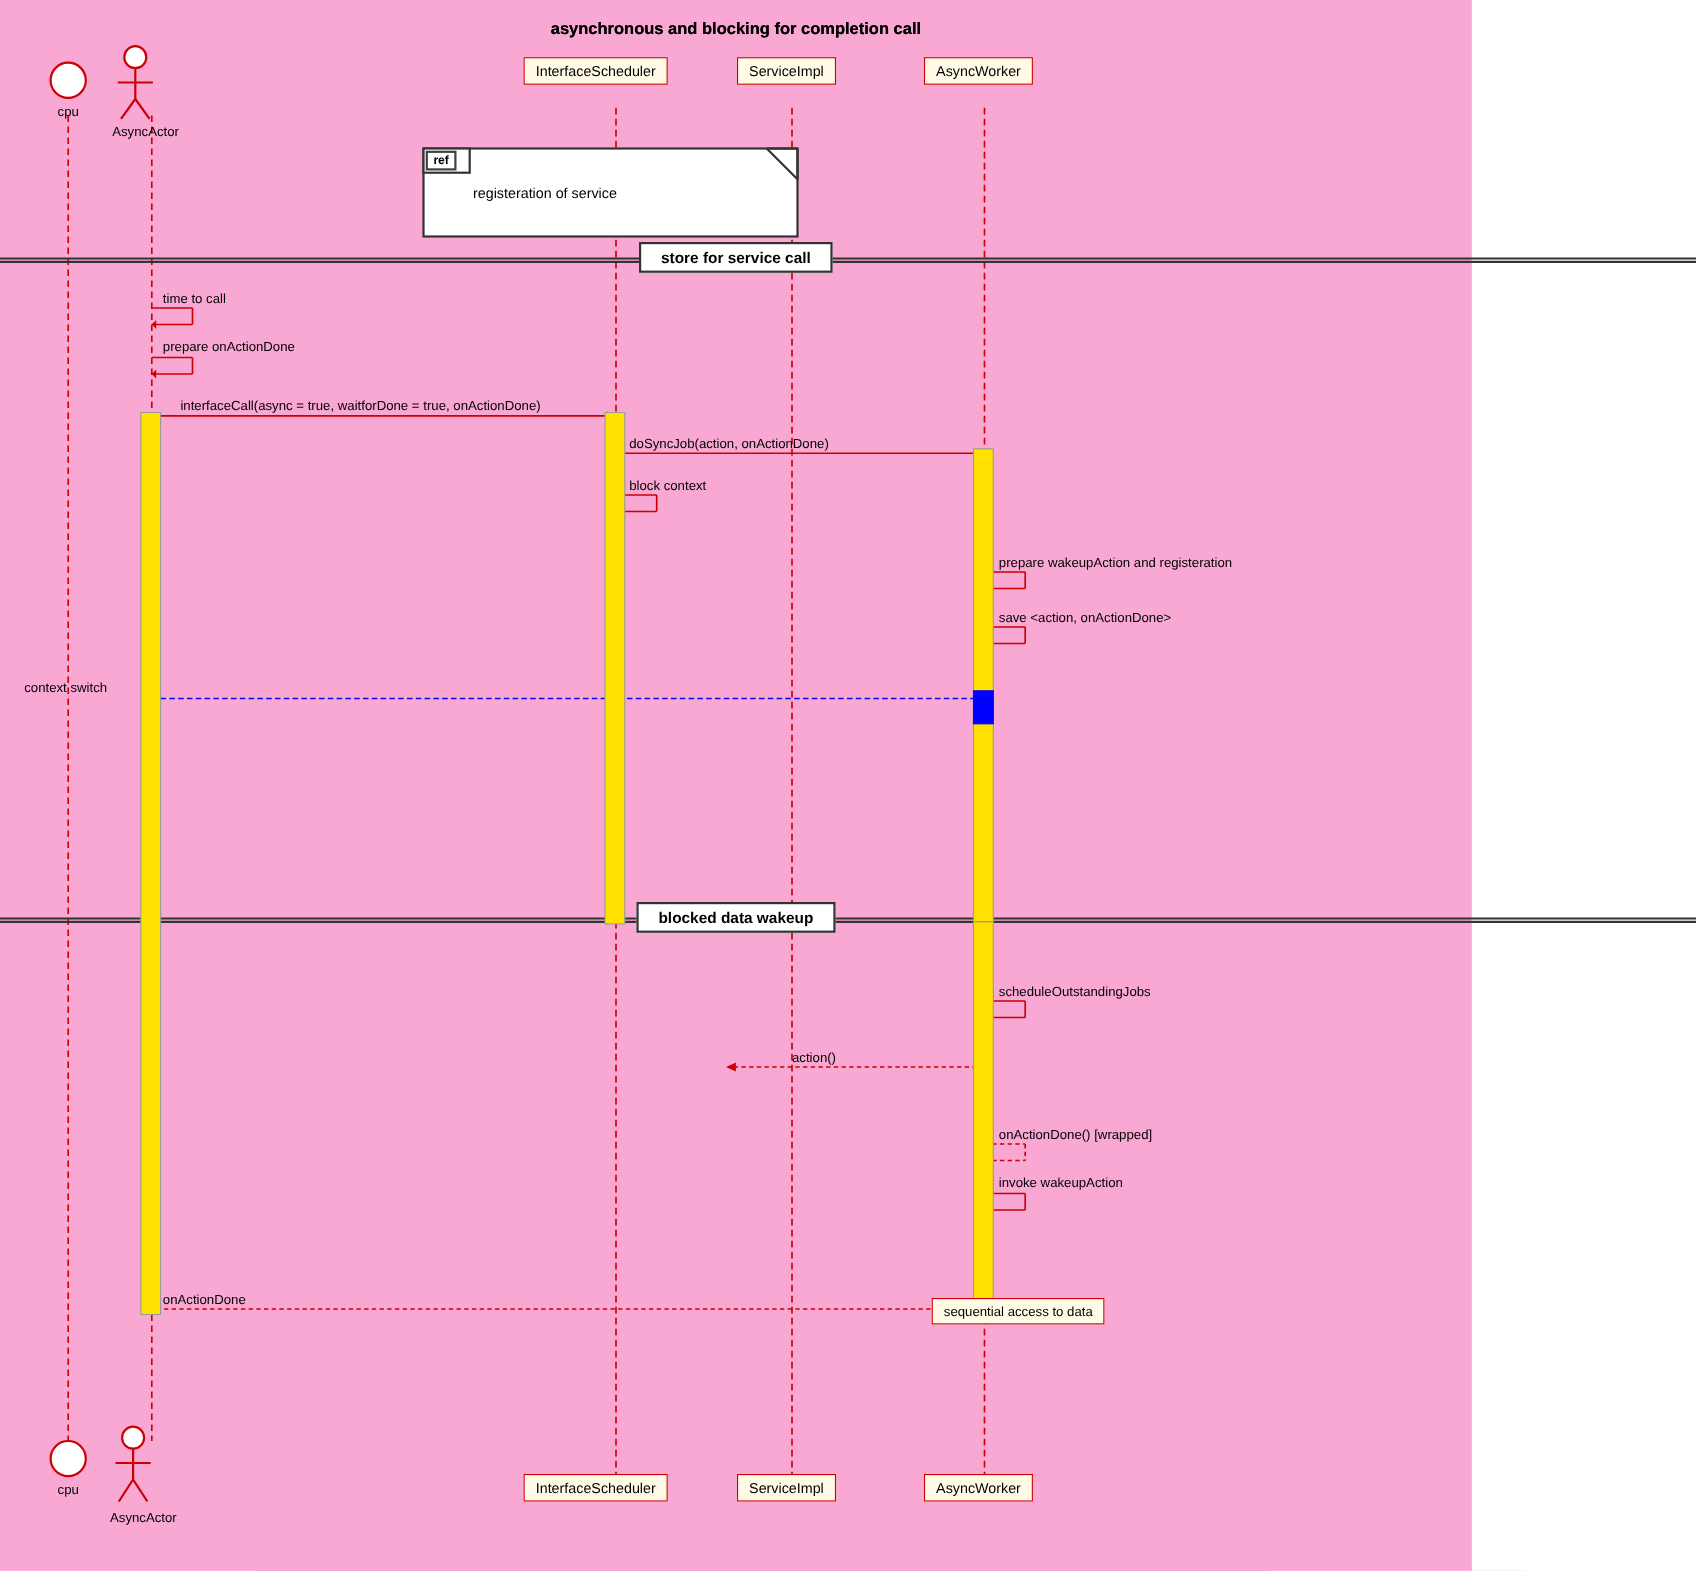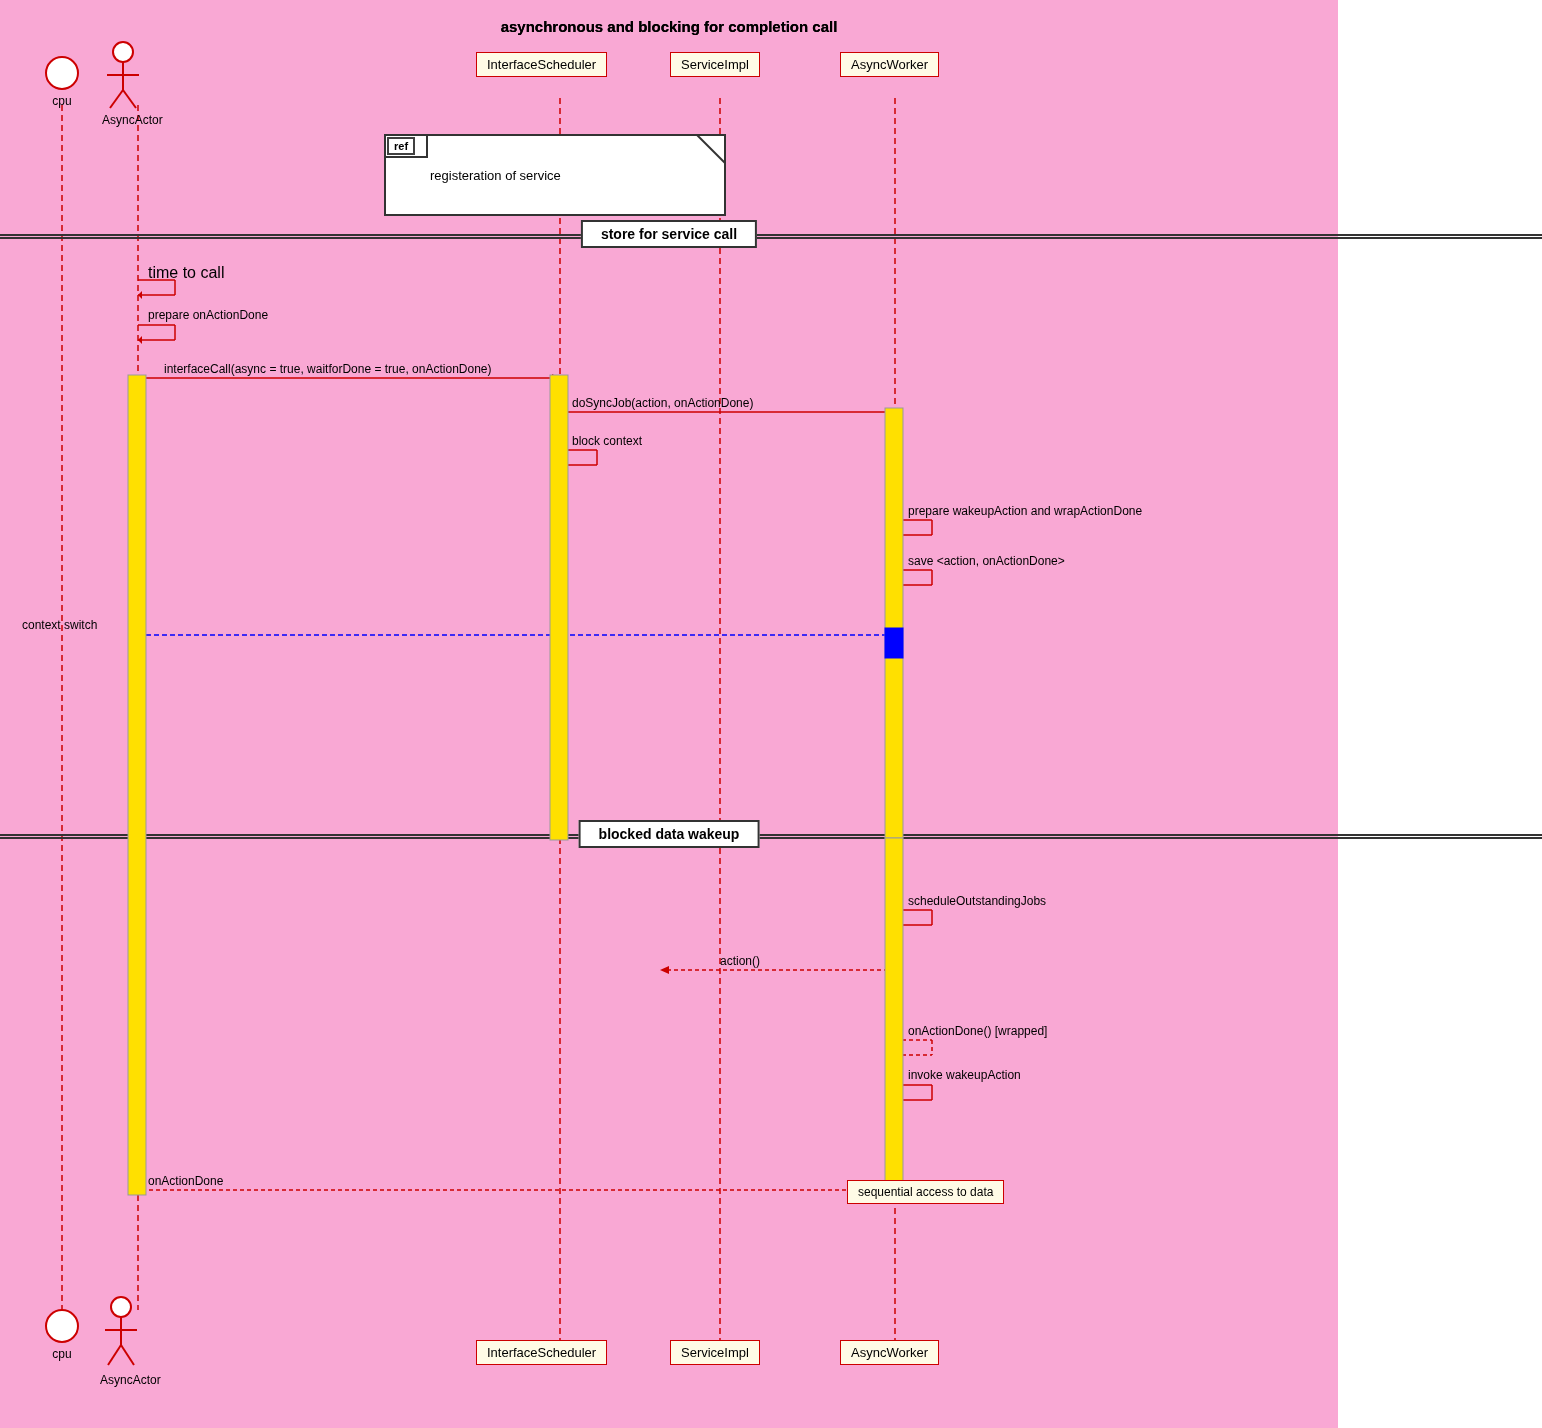--- a/index.html
+++ b/index.html
@@ -160,26 +160,26 @@
   <div style="position:absolute;left:840px;top:52px;border:1.5px solid #c00;background:#fffbe6;padding:4px 10px;font-size:13px;">AsyncWorker</div>
 
   <div style="position:absolute;left:387px;top:137px;background:#fff;border:2px solid #404040;padding:1px 5px;font-size:11px;font-weight:bold;">ref</div>
 
   <div style="position:absolute;left:430px;top:168px;font-size:13px;">registeration of service</div>
 
   <div style="position:absolute;left:50%;transform:translateX(-50%);top:220px;background:#fff;border:2.5px solid #333;padding:4px 18px;font-weight:bold;font-size:14px;white-space:nowrap;">store for service call</div>
 
   <div style="position:absolute;left:50%;transform:translateX(-50%);top:820px;background:#fff;border:2.5px solid #333;padding:4px 18px;font-weight:bold;font-size:14px;white-space:nowrap;">blocked data wakeup</div>
 
-  <div style="position:absolute;left:148px;top:264px;font-size:16px;">time to call</div>
+  <div style="position:absolute;left:148px;top:264px;font-size:12px;">time to call</div>
   <div style="position:absolute;left:148px;top:308px;font-size:12px;">prepare onActionDone</div>
   <div style="position:absolute;left:148px;top:362px;font-size:12px;margin-left:16px;">interfaceCall(async = true, waitforDone = true, onActionDone)</div>
   <div style="position:absolute;left:572px;top:396px;font-size:12px;">doSyncJob(action, onActionDone)</div>
   <div style="position:absolute;left:572px;top:434px;font-size:12px;">block context</div>
-  <div style="position:absolute;left:908px;top:504px;font-size:12px;">prepare wakeupAction and wrapActionDone</div>
+  <div style="position:absolute;left:908px;top:504px;font-size:12px;">prepare wakeupAction and registeration</div>
   <div style="position:absolute;left:908px;top:554px;font-size:12px;">save &lt;action, onActionDone&gt;</div>
   <div style="position:absolute;left:22px;top:618px;font-size:12px;">context switch</div>
   <div style="position:absolute;left:908px;top:894px;font-size:12px;text-align:right;">scheduleOutstandingJobs</div>
   <div style="position:absolute;left:720px;top:954px;font-size:12px;">action()</div>
   <div style="position:absolute;left:908px;top:1024px;font-size:12px;">onActionDone() [wrapped]</div>
   <div style="position:absolute;left:908px;top:1068px;font-size:12px;">invoke wakeupAction</div>
   <div style="position:absolute;left:148px;top:1174px;font-size:12px;">onActionDone</div>
 
 
   <div style="position:absolute;left:847px;top:1180px;background:#fffbe6;border:1.5px solid #c00;padding:4px 10px;font-size:12px;white-space:nowrap;">sequential access to data</div>

